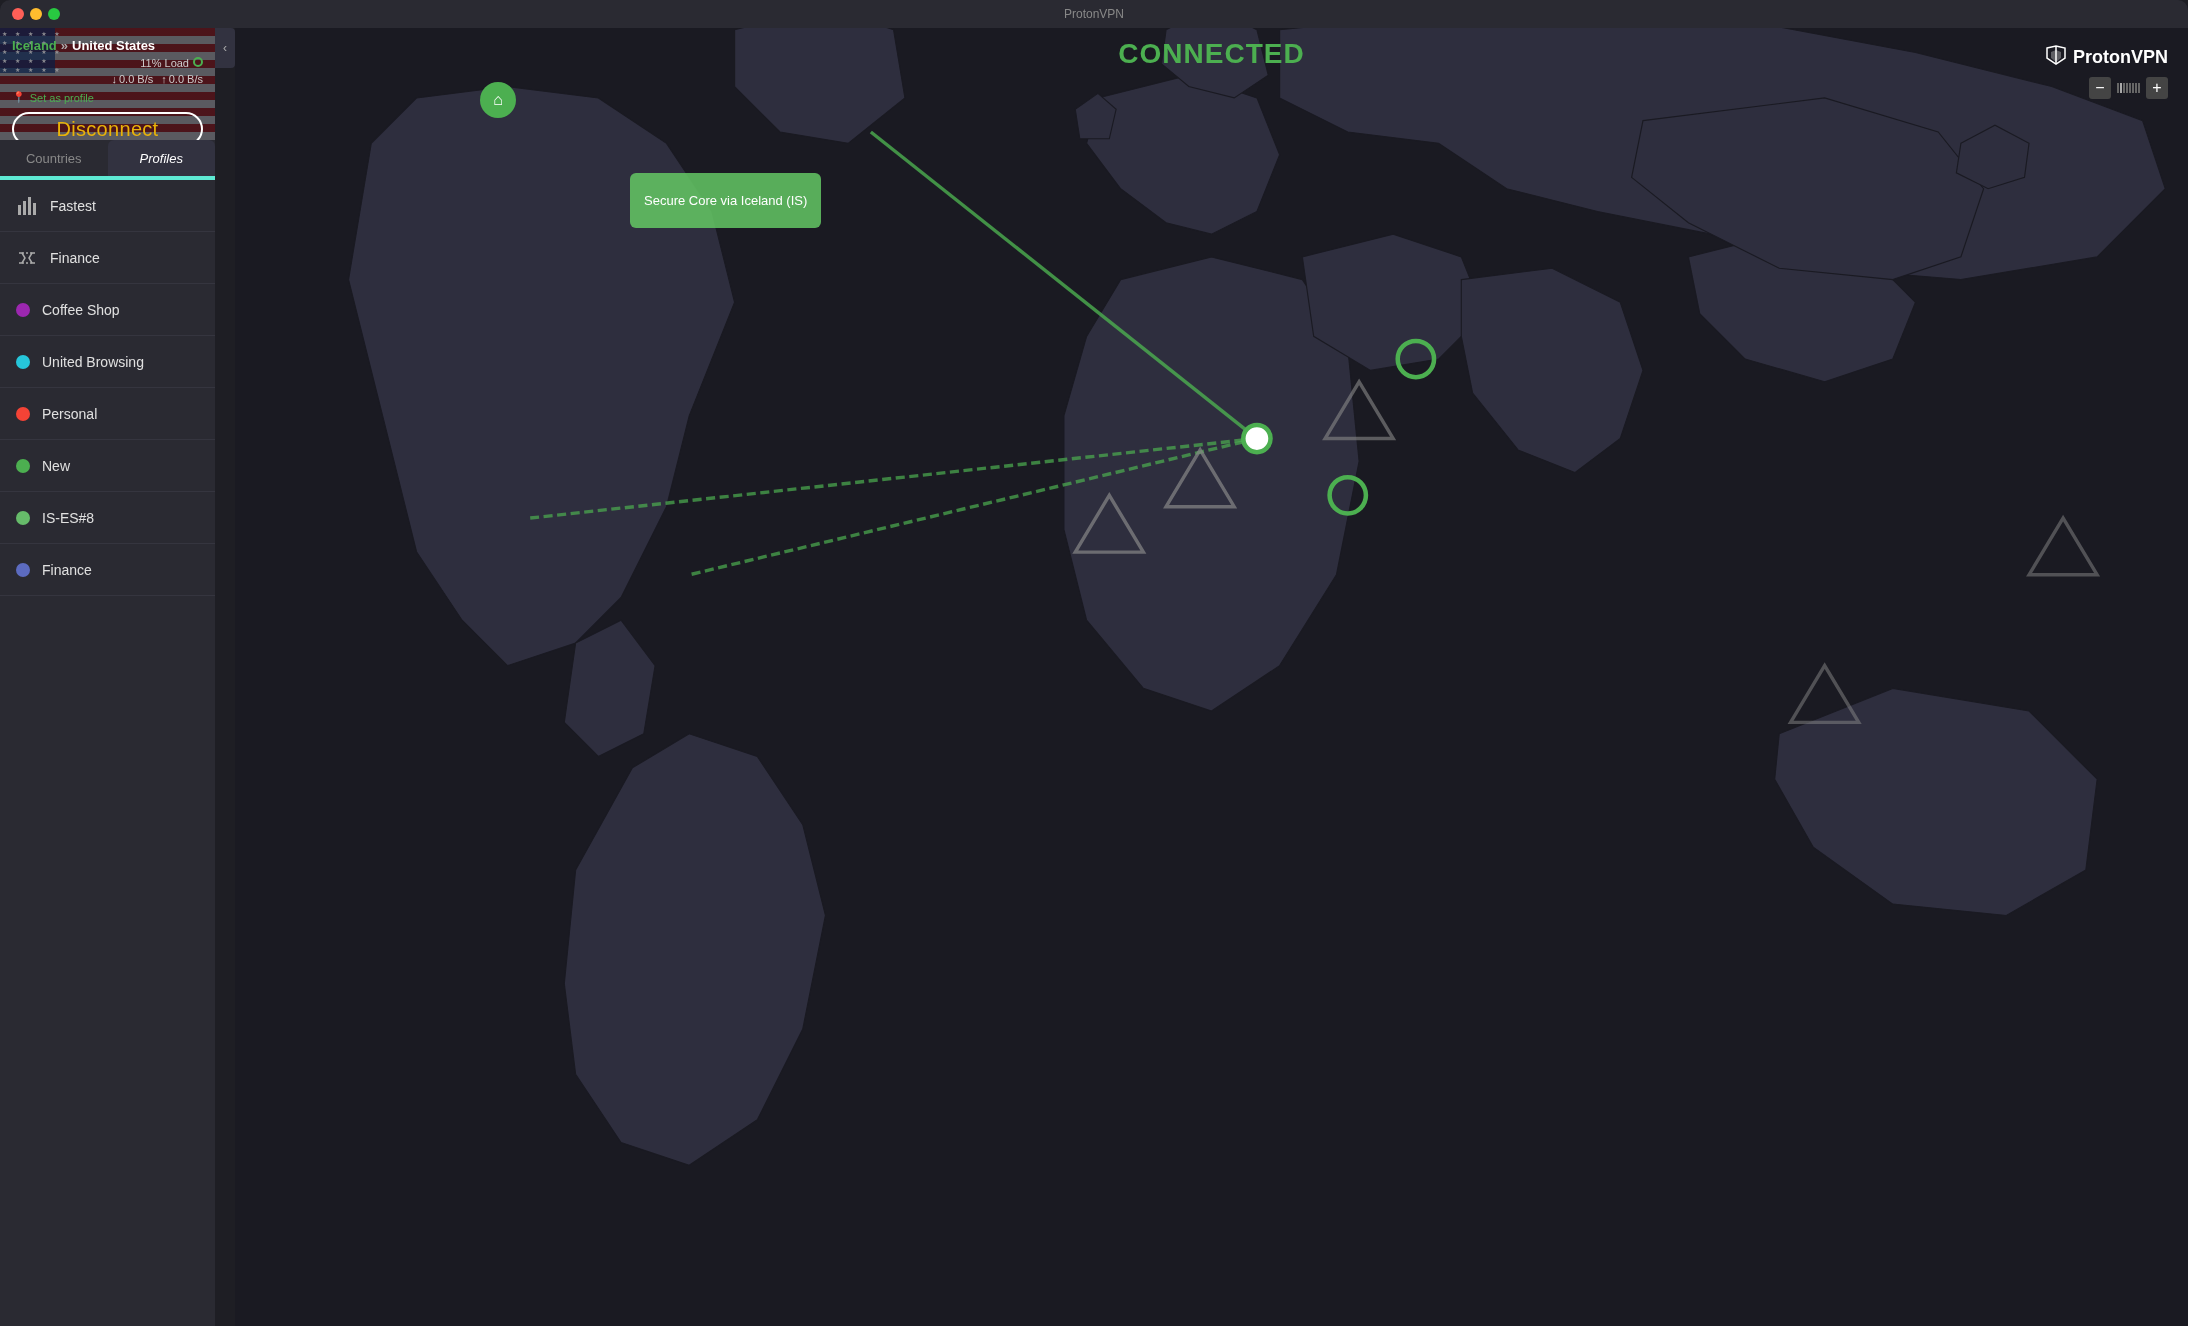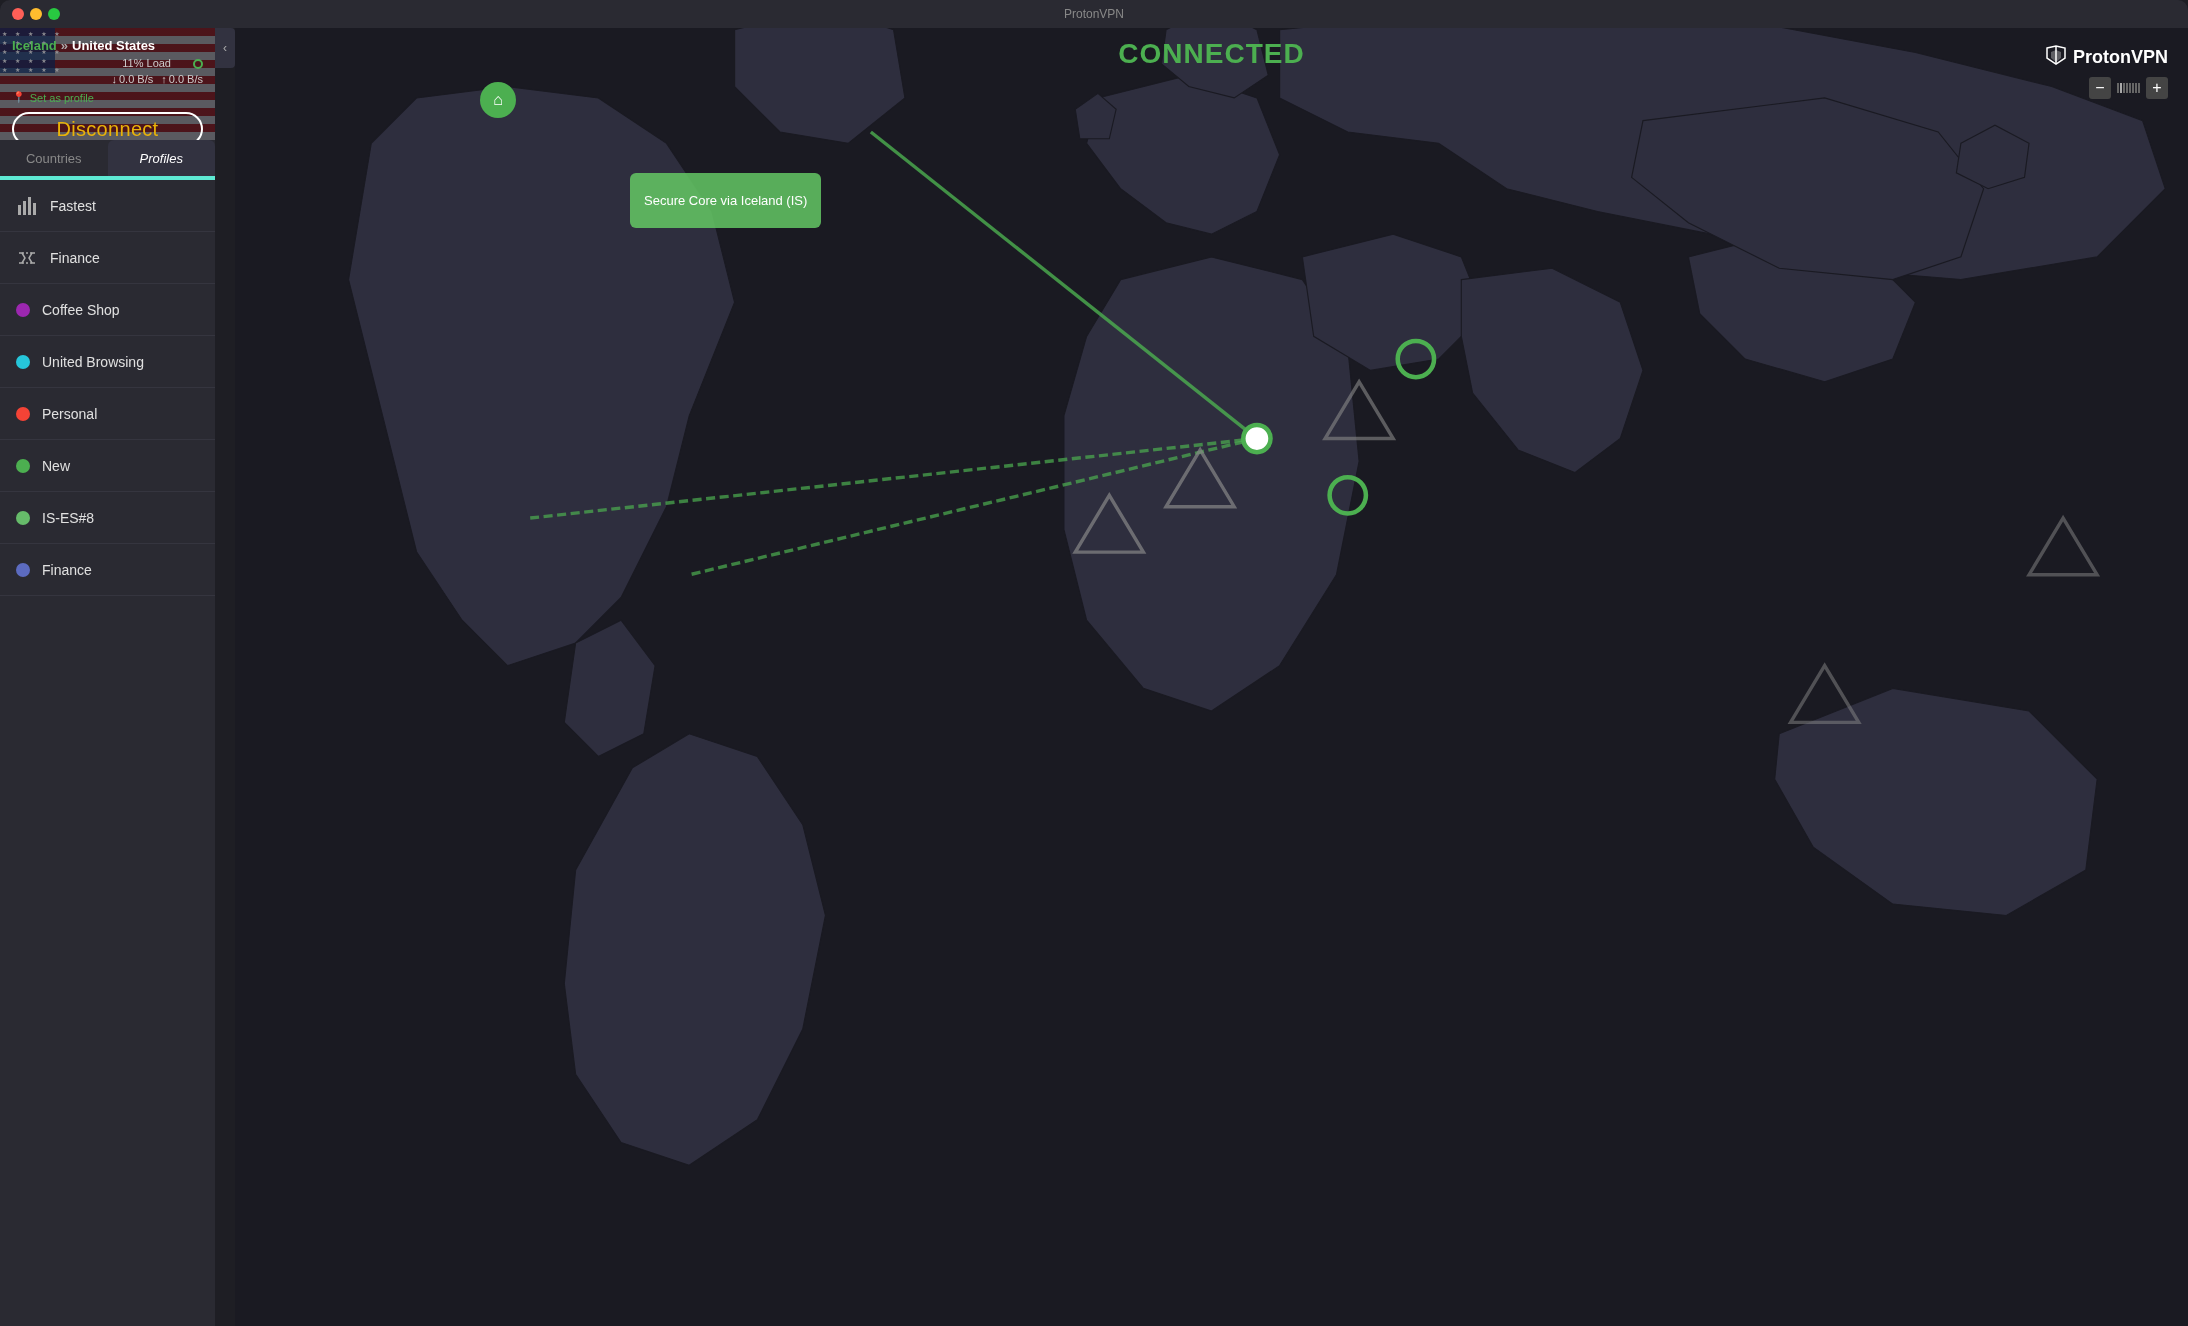--- a/index.html
+++ b/index.html
@@ -107,23 +107,23 @@
       margin-bottom: 4px;
     }
     .conn-route .origin {
       color: #4caf50;
     }
     .conn-arrow {
       color: #aaa;
     }
     .conn-load {
       display: flex;
-      align-items: flex-end;
+      align-items: flex-start;
       justify-content: flex-end;
-      gap: 22px;
+      gap: 4px;
       font-size: 11px;
       color: #ccc;
       margin-bottom: 4px;
     }
     .load-dot {
       width: 10px; height: 10px;
       border-radius: 50%;
       border: 2px solid #4caf50;
     }
     .conn-speed {

